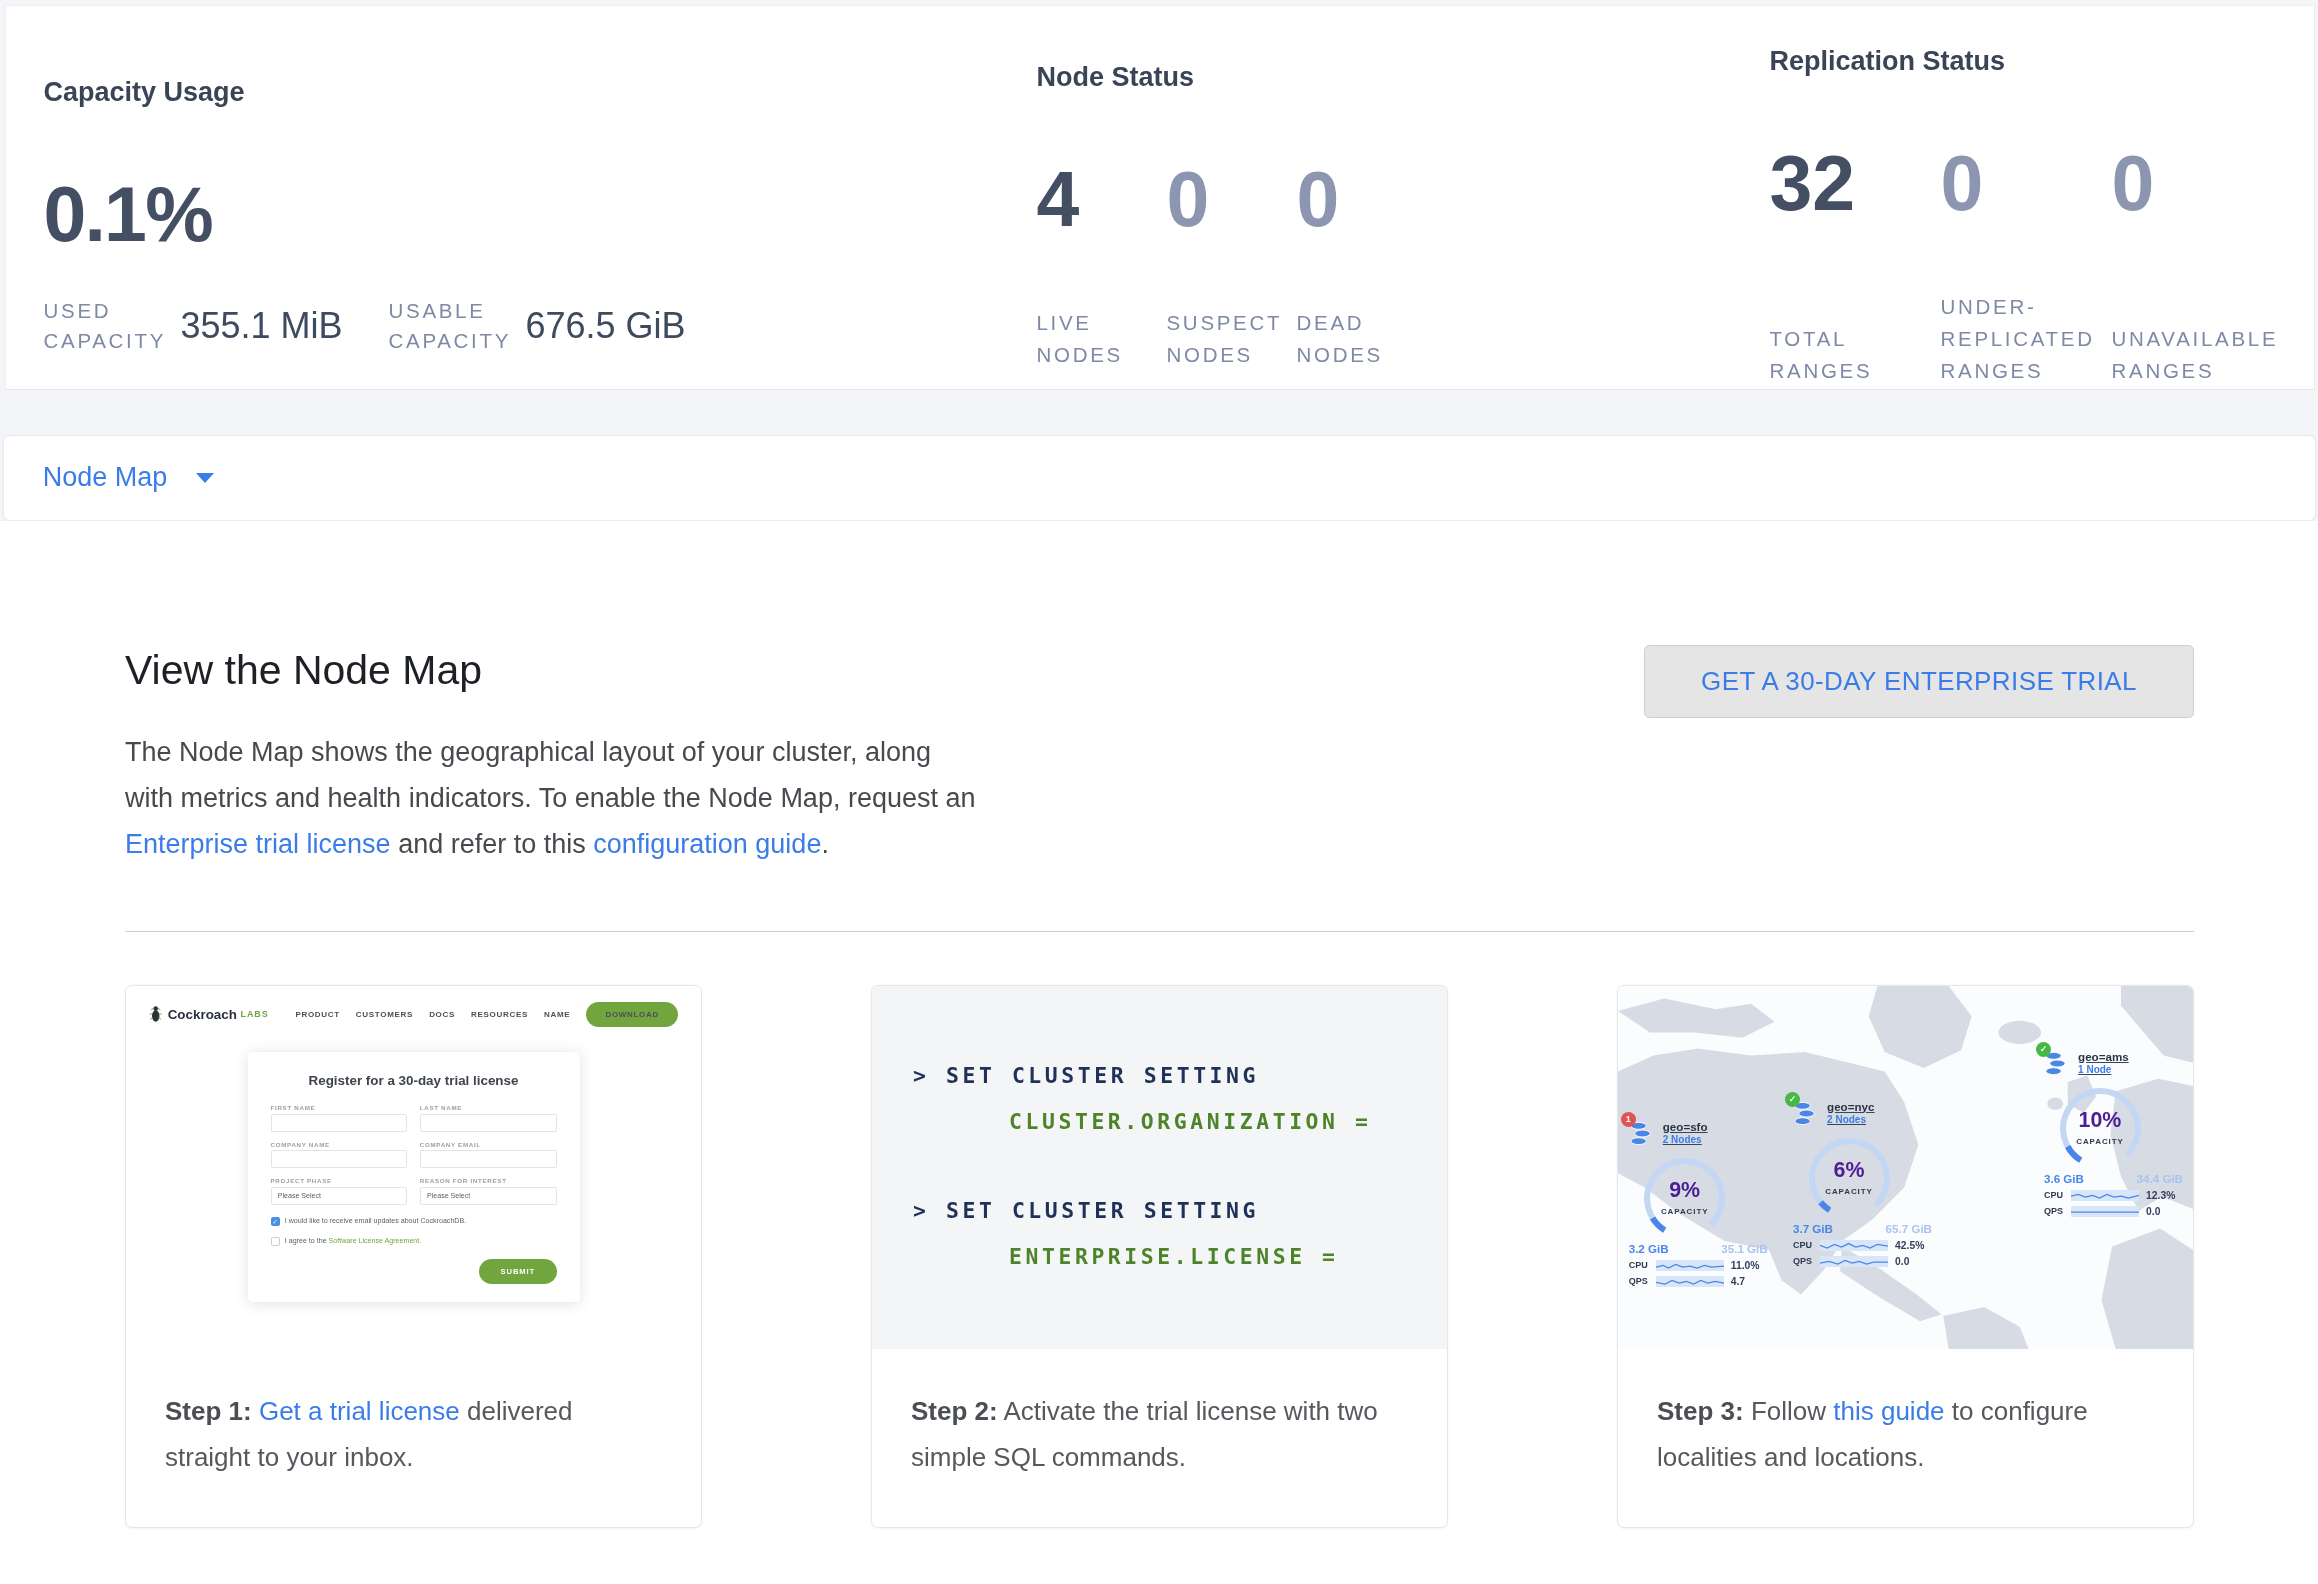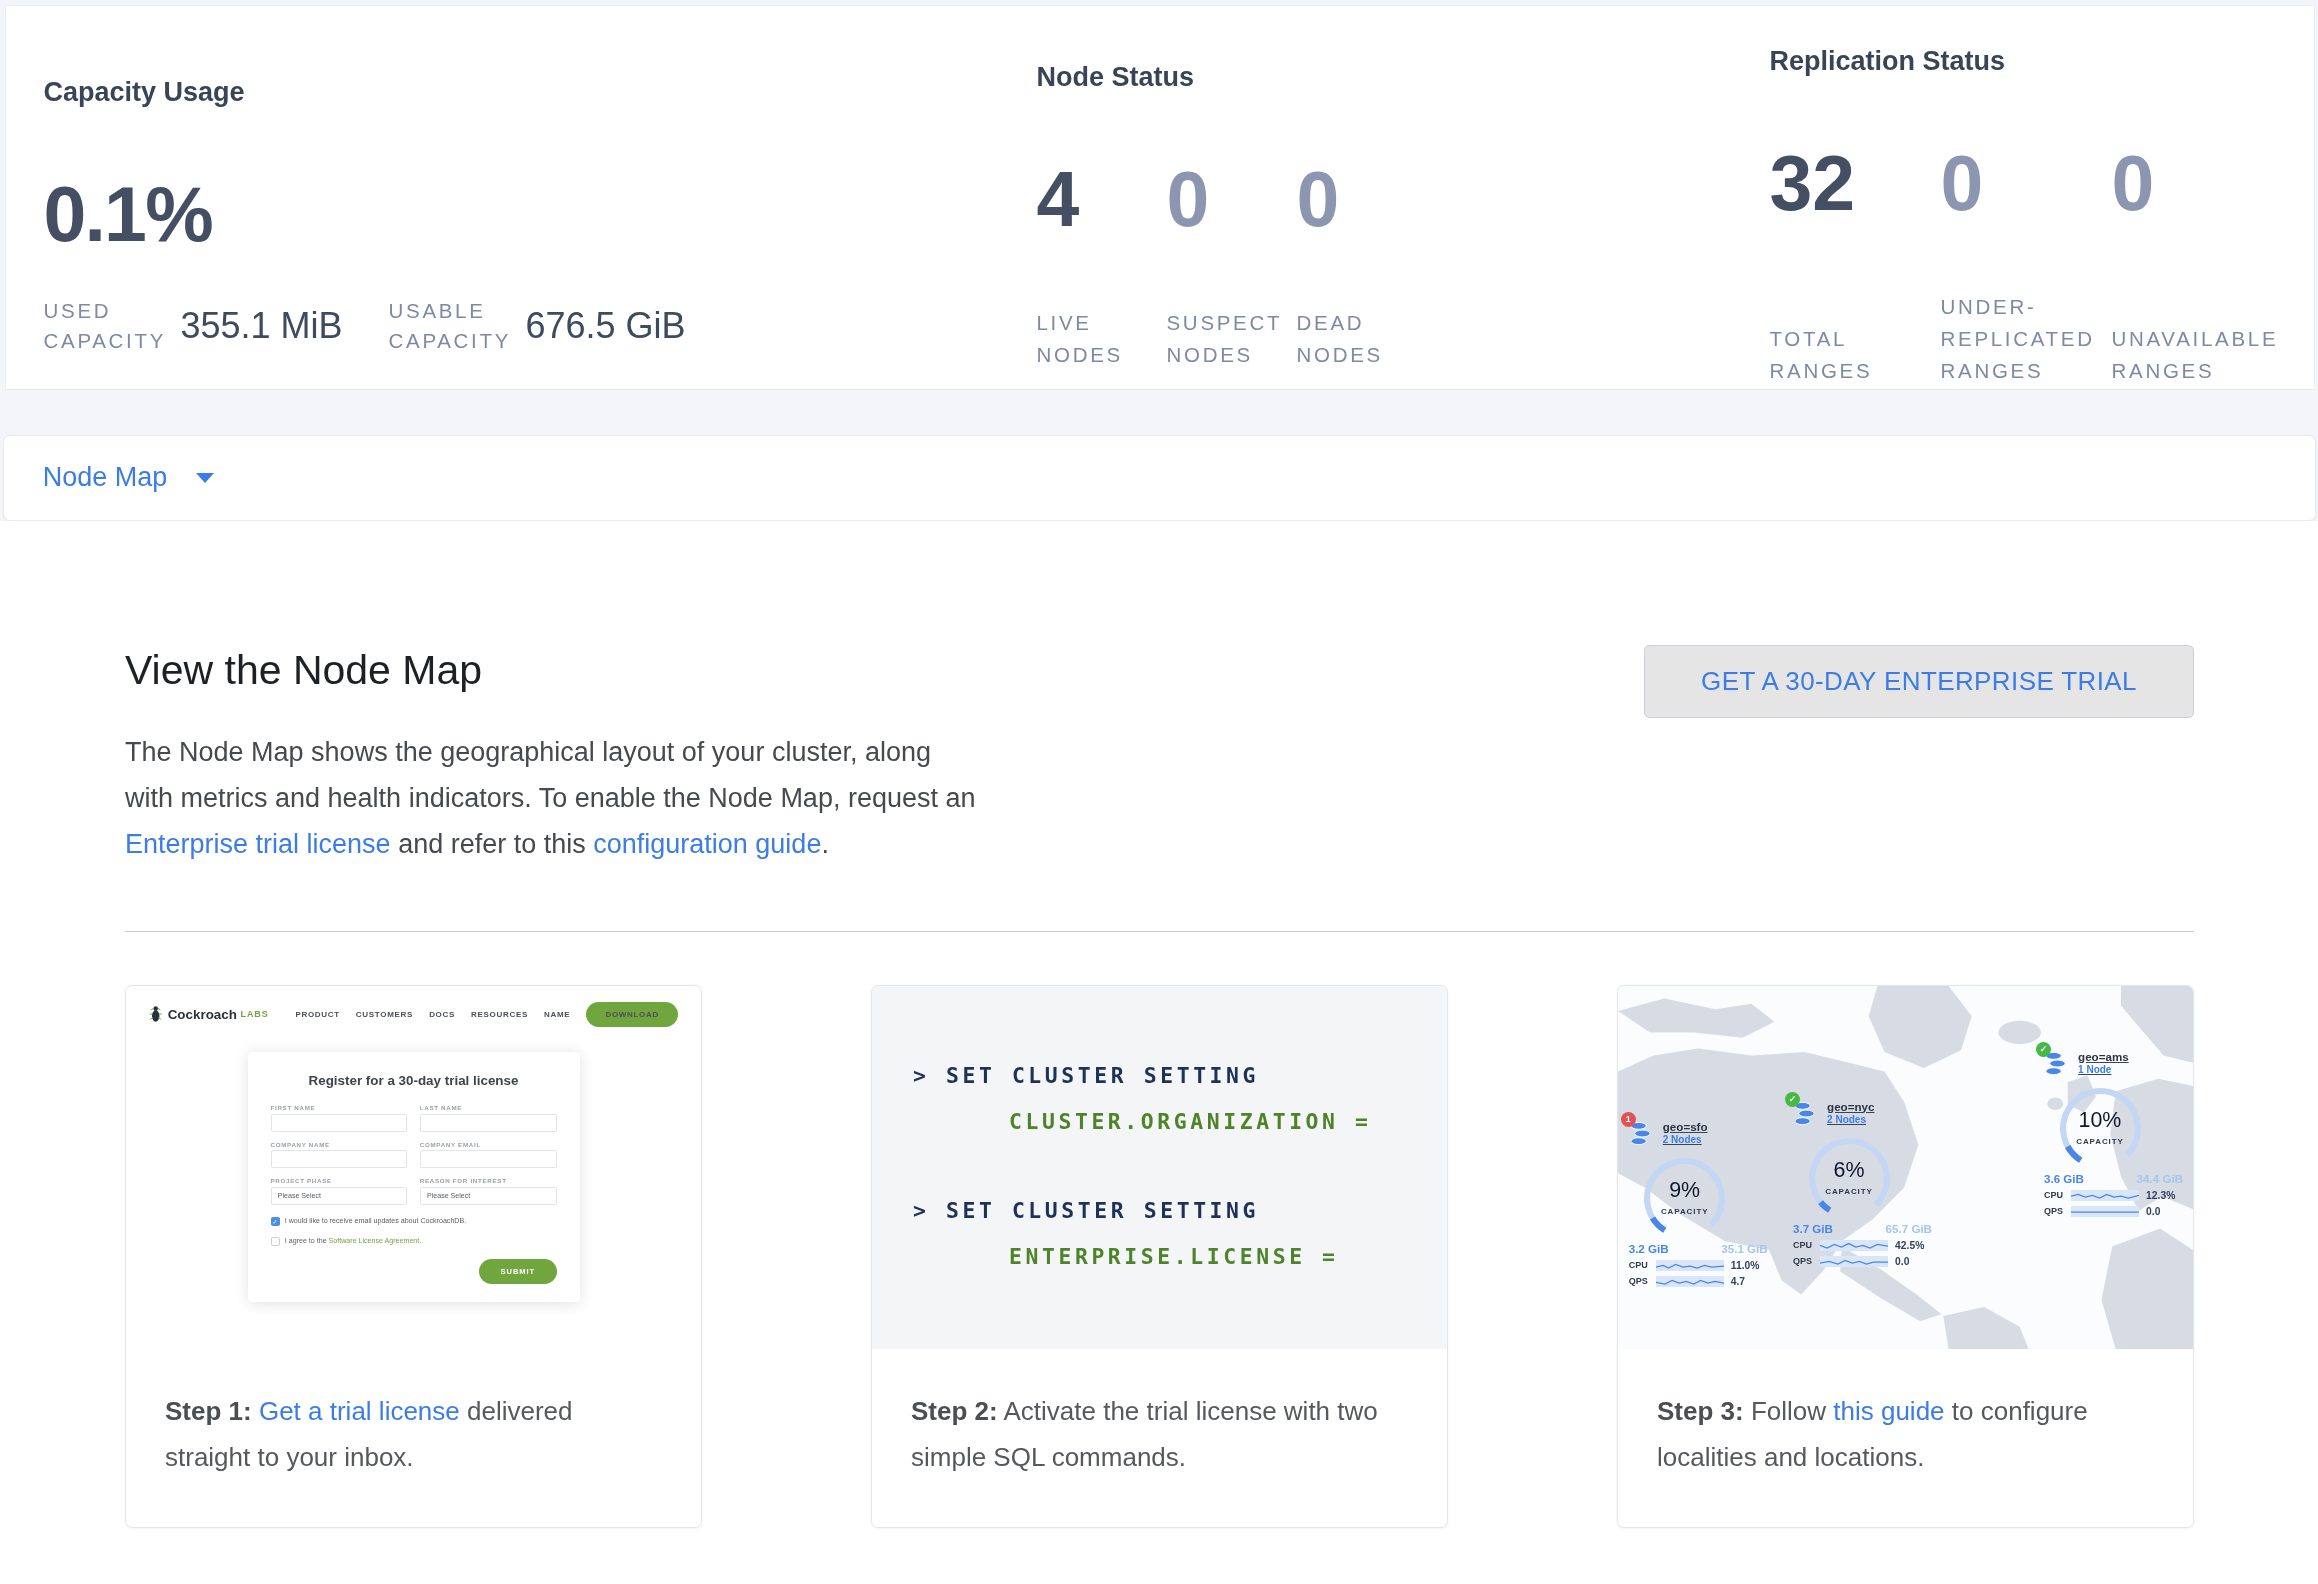--- a/index.html
+++ b/index.html
@@ -98,21 +98,21 @@
   .cl-iconwrap { position:relative; width:27px; height:28.5px; flex:none; }
   .db-icon { width:23px; height:27px; }
   .cl-badge { position:absolute; top:-8px; left:-8px; width:15px; height:15px; border-radius:50%; color:#fff; font-size:9px; font-weight:700; display:flex; align-items:center; justify-content:center; }
   .cl-badge.err { background:#df5353; }
   .cl-badge.ok { background:#46b944; }
   .cl-names { margin-left:7.1px;text-decoration:underline; }
   .cl-name { font-size:11.6px; font-weight:700; color:#2b3442; }
   .cl-nodes { font-size:10px; font-weight:700; color:#3b7ce8; margin-top:1.8px; }
   .gauge { position:relative; width:87px; height:87px; margin:7.1px 0 0 12.5px; }
   .gauge svg { width:100%; height:100%; }
-  .gauge-pct { position:absolute; top:23px; width:100%; text-align:center; font-size:21.4px; font-weight:400; color:#0f172a; }
+  .gauge-pct { position:absolute; top:23px; width:100%; text-align:center; font-size:21.4px; font-weight:700; color:#4c1d95; }
   .gauge-cap { position:absolute; top:52px; width:100%; text-align:center; font-size:8px; font-weight:700; letter-spacing:0.9px; color:#2e3950; }
   .gauge-vals { display:flex; justify-content:space-between; width:139px; margin-top:0; font-size:11.6px; font-weight:700; }
   .gv-used { color:#4a86e8; }
   .gv-total { color:#a8c4ee; }
   .meter { display:flex; align-items:center; margin-top:4.5px; }
   .m-label { font-size:9px; font-weight:700; color:#2e3950; width:27px; }
   .spark { width:68px; height:11.6px; flex:none; }
   .m-val { font-size:10.3px; font-weight:700; color:#33415c; margin-left:7.1px; }
 </style>
 </head>

